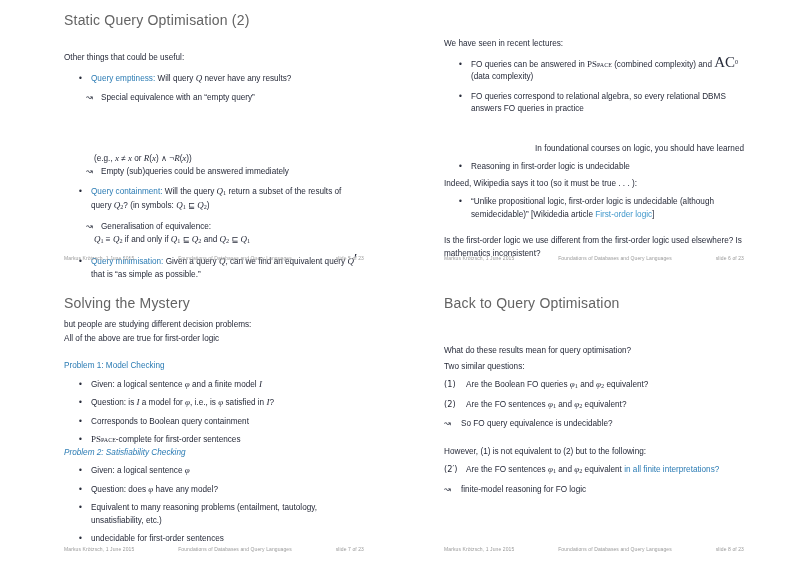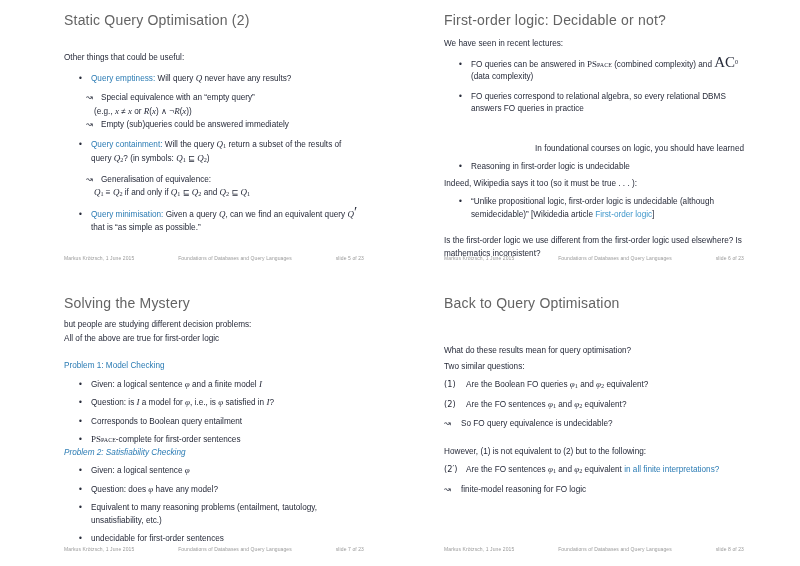--- a/index.html
+++ b/index.html
@@ -65,21 +65,21 @@
             <span class="tx">Other things that could be useful:</span>
           </div>
           <div class="blk" style="margin-top: 7px; margin-left: 14px;">
             <span class="mk" style="width: 13px;">•</span>
             <span class="tx"><span class="r-b">Query emptiness:</span> Will query <span class="r-m">Q</span> never have any results?</span>
           </div>
           <div class="blk" style="margin-top: 6px; margin-left: 22px;">
             <span class="mk" style="width: 15px;">↝</span>
             <span class="tx">Special equivalence with an “empty query”</span>
           </div>
-          <div class="blk" style="margin-left: 30px;">
+          <div class="blk" style="margin-left: 30px; margin-top: 47px;">
             <span class="tx">(e.g., <span class="r-m">x</span> ≠ <span class="r-m">x</span> or <span class="r-m">R</span>(<span class="r-m">x</span>) ∧ ¬<span class="r-m">R</span>(<span class="r-m">x</span>))</span>
           </div>
           <div class="blk" style="margin-left: 22px;">
             <span class="mk" style="width: 15px;">↝</span>
             <span class="tx">Empty (sub)queries could be answered immediately</span>
           </div>
           <div class="blk" style="margin-top: 6px; margin-left: 14px;">
             <span class="mk" style="width: 13px;">•</span>
             <span class="tx"><span class="r-b">Query containment:</span> Will the query <span class="r-m">Q</span><span class="r-sub">1</span> return a subset of the results of query <span class="r-m">Q</span><span class="r-sub">2</span>? (in symbols: <span class="r-m">Q</span><span class="r-sub">1</span> ⊑ <span class="r-m">Q</span><span class="r-sub">2</span>)</span>
           </div>
@@ -98,21 +98,20 @@
       <div class="slide-footer">
         <span class="f-author">Markus Krötzsch, 1 June 2015</span>
         <span class="f-course">Foundations of Databases and Query Languages</span>
         <span class="f-num">slide 5 of 23</span>
       </div>
     </div>
   </div>
 
   <div class="slide s-right s-top">
     <div class="page">
-      <div class="slide-title">First-order logic: Decidable or not?</div>
       <div class="slide-body">
           <div class="blk" style="margin-top: 2px;">
             <span class="tx">We have seen in recent lectures:</span>
           </div>
           <div class="blk" style="margin-top: 5px; margin-left: 14px;">
             <span class="mk" style="width: 13px;">•</span>
             <span class="tx">FO queries can be answered in <span class="r-sc">PSpace</span> (combined complexity) and <span class="r-rm">AC</span><span class="r-sup">0</span> (data complexity)</span>
           </div>
           <div class="blk" style="margin-top: 6px; margin-left: 14px;">
             <span class="mk" style="width: 13px;">•</span>
@@ -160,21 +159,21 @@
           <div class="blk" style="margin-top: 5px; margin-left: 14px;">
             <span class="mk" style="width: 13px;">•</span>
             <span class="tx">Given: a logical sentence <span class="r-m">φ</span> and a finite model <span class="r-m">I</span></span>
           </div>
           <div class="blk" style="margin-top: 5px; margin-left: 14px;">
             <span class="mk" style="width: 13px;">•</span>
             <span class="tx">Question: is <span class="r-m">I</span> a model for <span class="r-m">φ</span>, i.e., is <span class="r-m">φ</span> satisfied in <span class="r-m">I</span>?</span>
           </div>
           <div class="blk" style="margin-top: 5px; margin-left: 14px;">
             <span class="mk" style="width: 13px;">•</span>
-            <span class="tx">Corresponds to Boolean query entailment</span>
+            <span class="tx">Corresponds to Boolean query containment</span>
           </div>
           <div class="blk" style="margin-top: 5px; margin-left: 14px;">
             <span class="mk" style="width: 13px;">•</span>
             <span class="tx"><span class="r-sc">PSpace</span>-complete for first-order sentences</span>
           </div>
           <div class="blk" style=" font-style: italic;">
             <span class="tx"><span class="r-b">Problem 2: Satisfiability Checking</span></span>
           </div>
           <div class="blk" style="margin-top: 5px; margin-left: 14px;">
             <span class="mk" style="width: 13px;">•</span>

